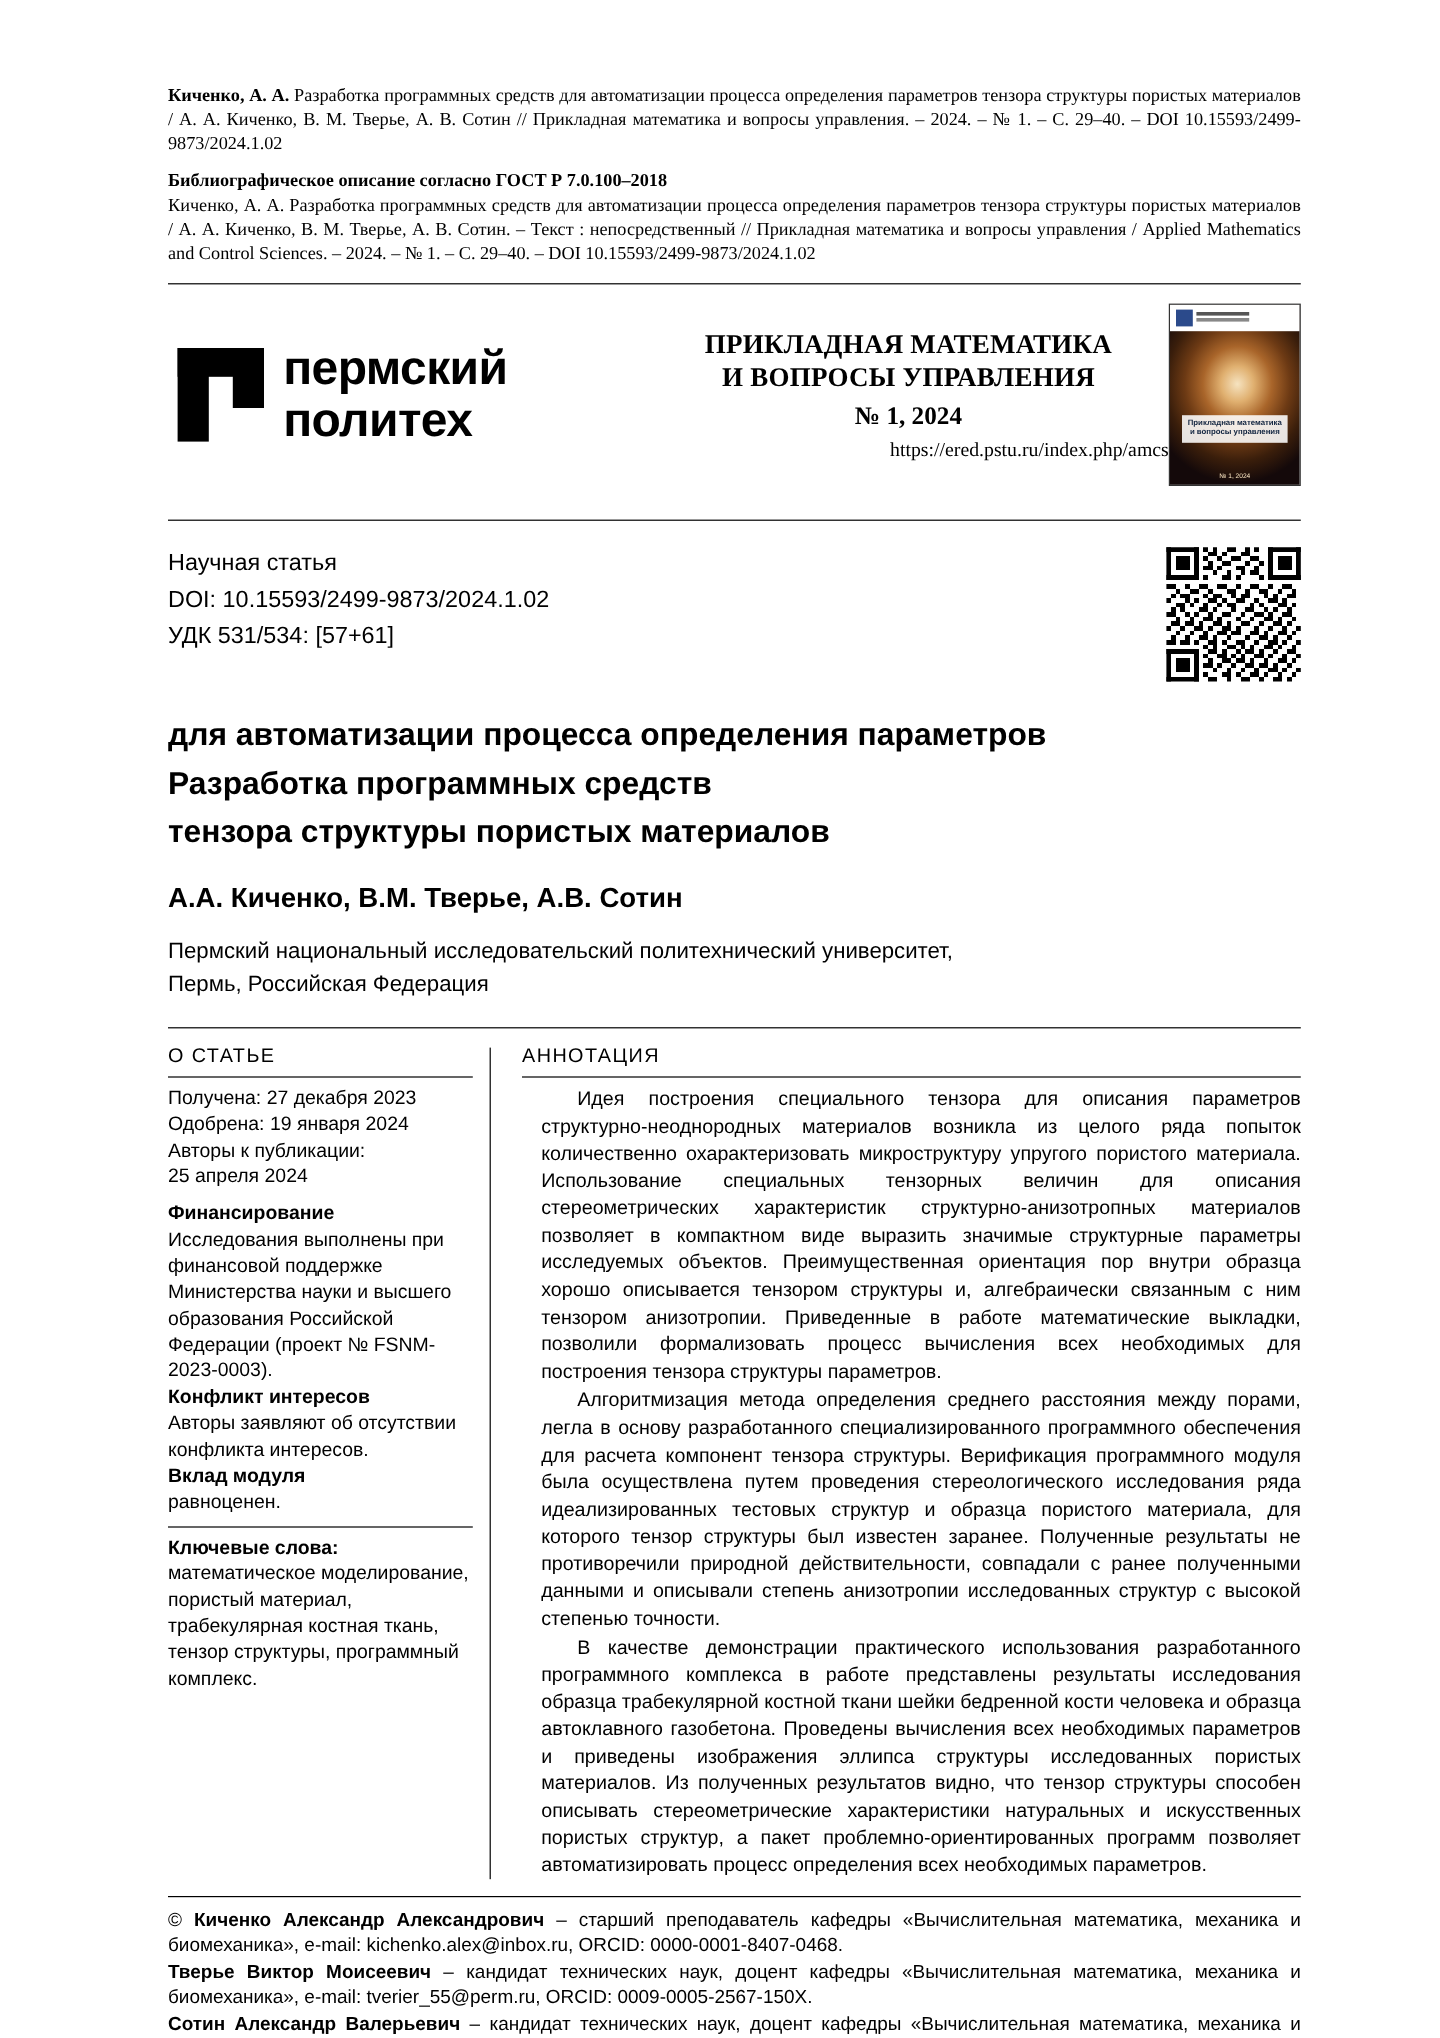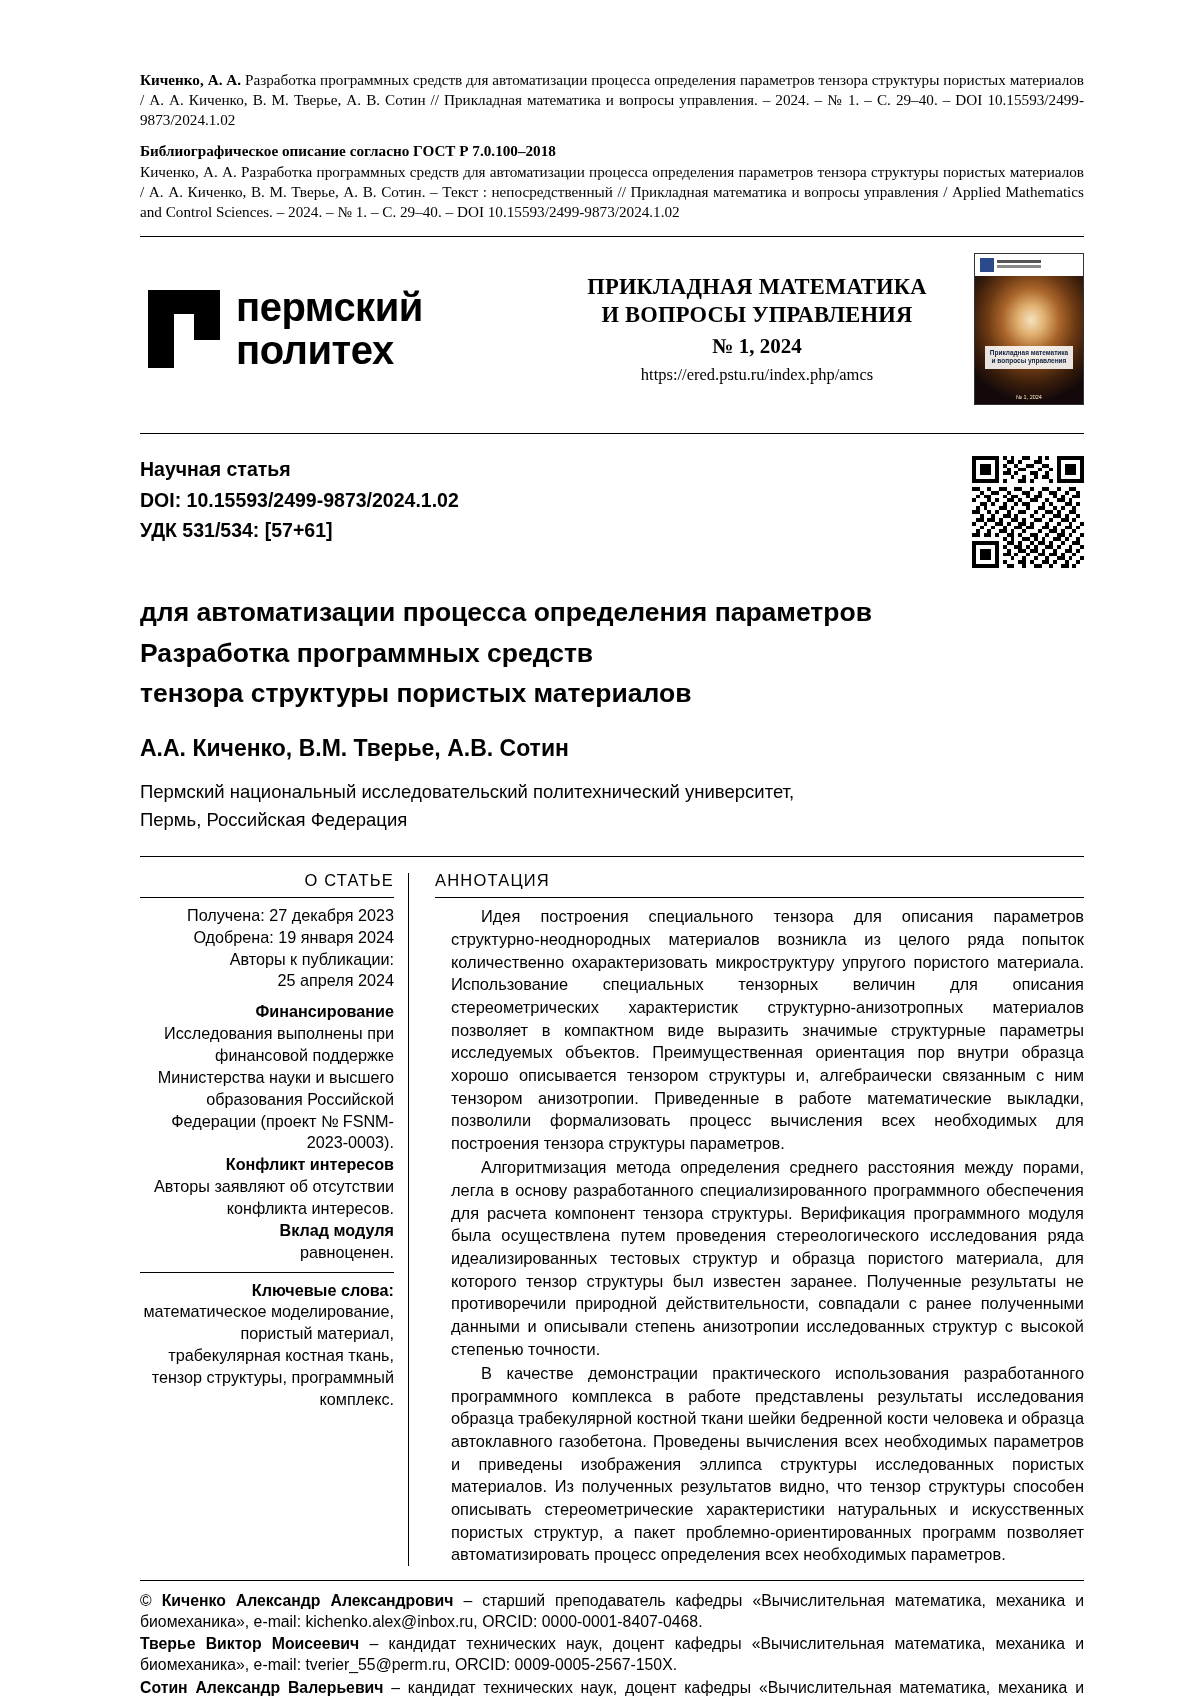--- a/index.html
+++ b/index.html
@@ -109,20 +109,21 @@
     letter-spacing: 0.2px;
   }
   .journal-issue {
     font-weight: bold;
     font-size: 21px;
     margin-top: 6px;
   }
   .journal-url {
     font-size: 16.5px;
     margin-top: 6px;
+    text-align: right;
   }
   .cover {
     width: 108px;
     height: 150px;
     flex: none;
     border: 1px solid #333;
     background:
       radial-gradient(ellipse 70% 55% at 52% 44%, #f6e3c0 0%, #e0b070 18%, #a9652a 38%, #6d3a14 58%, #3a1e0b 78%, #14090a 100%);
     position: relative;
     overflow: hidden;
@@ -160,21 +161,20 @@
     text-align: center;
     color: #ffe9c4;
     font-size: 5.5px;
     font-family: "Liberation Sans", sans-serif;
   }
 
   
   .meta-row {
     display: flex;
     padding-top: 20px;
-    font-weight: bold;
   }
   .meta-left {
     flex: 1;
     font-family: "Liberation Sans", sans-serif;
     font-size: 19.5px;
     line-height: 1.55;
   }
   .qr {
     width: 112px; height: 112px;
     flex: none;
@@ -214,21 +214,20 @@
     padding-top: 12px;
   }
   .col-left {
     width: 268px;
     flex: none;
     font-family: "Liberation Sans", sans-serif;
     font-size: 16.2px;
     line-height: 1.35;
     padding-right: 14px;
     box-sizing: border-box;
-    text-align: right;
   }
   .col-div {
     width: 1px;
     background: #000;
     margin: 4px 0 0 0;
     flex: none;
   }
   .col-right {
     flex: 1;
     padding-left: 26px;

